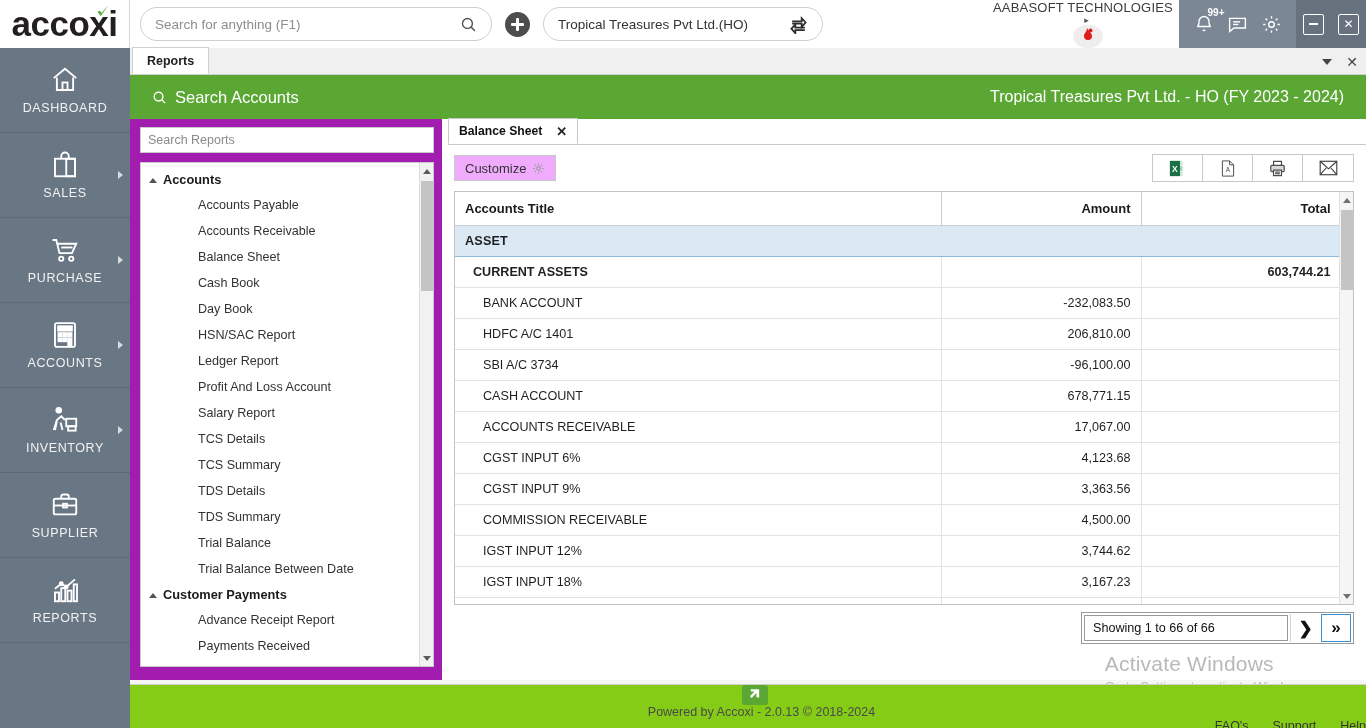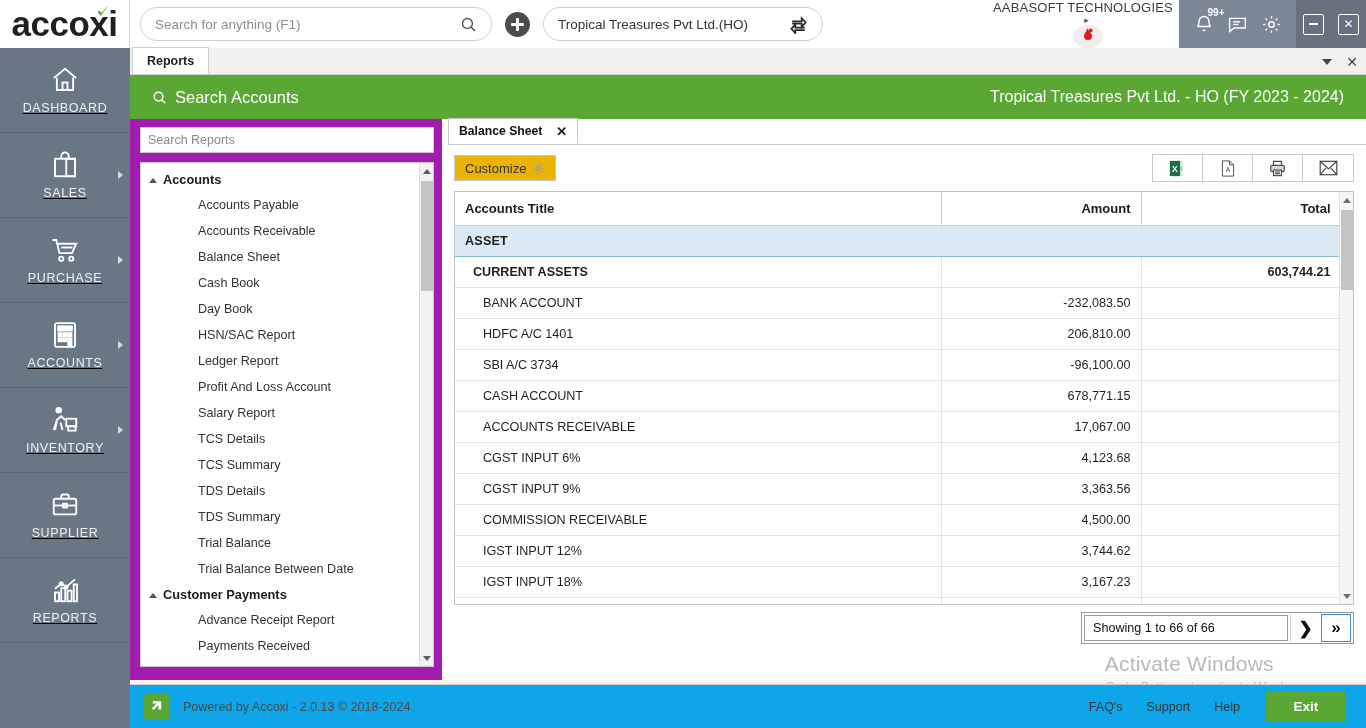--- a/index.html
+++ b/index.html
@@ -83,21 +83,20 @@
     width: 21px; height: 21px; border: 1.5px solid #fff; color:#fff;
     display:flex;align-items:center;justify-content:center; font-size: 12px;
     border-radius: 2px; cursor:pointer;
   }
   .wbtn .dash { width: 9px; height: 1.5px; background: #fff; }
 
   
   .leftnav {
     position:absolute; top:48px; left:0; width:130px; height:680px;
     background:#697684;
-    text-decoration:underline;
   }
   .nav-item {
     height: 85px; border-bottom: 1px solid #5d6975; position: relative;
     display:flex; flex-direction:column; align-items:center;
     justify-content:center; cursor:pointer; color:#fff;
   }
   .nav-item .nav-label {
     font-size: 12.5px; letter-spacing: .6px; margin-top: 6px; color:#f2f2f2;
   }
   .nav-arrow {
@@ -190,21 +189,21 @@
   }
   .r-tab {
     height: 26px; padding: 0 10px; background:#fff; border:1px solid #c8c8c8;
     border-bottom:1px solid #fff; font-size:12.2px; font-weight:bold;
     color:#111; display:flex; align-items:center; gap: 14px; cursor:pointer;
   }
   .r-tab .x { font-size: 13px; font-weight:bold; color:#222; cursor:pointer; }
 
   .toolbar { height: 46px; display:flex; align-items:center; padding: 0 12px 0 6px; }
   .customize-btn {
-    height: 26px; border:1px solid #c8c8c8; background:#eab308; padding: 0 10px;
+    height: 26px; border:1px solid #c8c8c8; background:#f0abfc; padding: 0 10px;
     font-size: 13px; color:#333; display:flex; align-items:center; gap:6px;
     cursor:pointer;
   }
   .export-group { margin-left:auto; display:flex; border:1px solid #c8c8c8; }
   .export-btn {
     width: 50px; height: 26px; display:flex; align-items:center;
     justify-content:center; border-right:1px solid #c8c8c8; background:#fff;
     cursor:pointer;
   }
   .export-btn:last-child { border-right:none; }
@@ -268,22 +267,22 @@
   .watermark {
     position:absolute; right: 56px; bottom: 34px; text-align:left;
     color:#b9b9b9; pointer-events:none; user-select:none; z-index: 5;
   }
   .wm1 { font-size: 21px; letter-spacing: .2px; }
   .wm2 { font-size: 13px; margin-top: 3px; }
 
   
   .footer {
     position:absolute; left:130px; bottom: 0; width: 1236px; height: 44px;
-    background:#0ea5e9; display:flex; align-items:center; padding: 0 0 0 14px;
-    border-top:1px solid #cfcfcf; z-index: 6;
+    background:#84cc16; display:flex; align-items:center; padding: 0 0 0 14px;
+    border-top:1px solid #cfcfcf; z-index: 6; flex-direction: column;
   }
   .footer .f-logo {
     width: 26px; height: 26px; background:#5aa734; border-radius:3px;
     display:flex;align-items:center;justify-content:center; color:#fff;
     font-size: 17px; font-weight:bold;
   }
   .footer .f-text { margin-left: 13px; font-size: 12.5px; color:#4a4a4a; }
   .footer .f-links { margin-left:auto; display:flex; gap: 24px; font-size:12.5px; color:#333; }
   .footer .f-links span { cursor:pointer; }
   .exit-btn {

